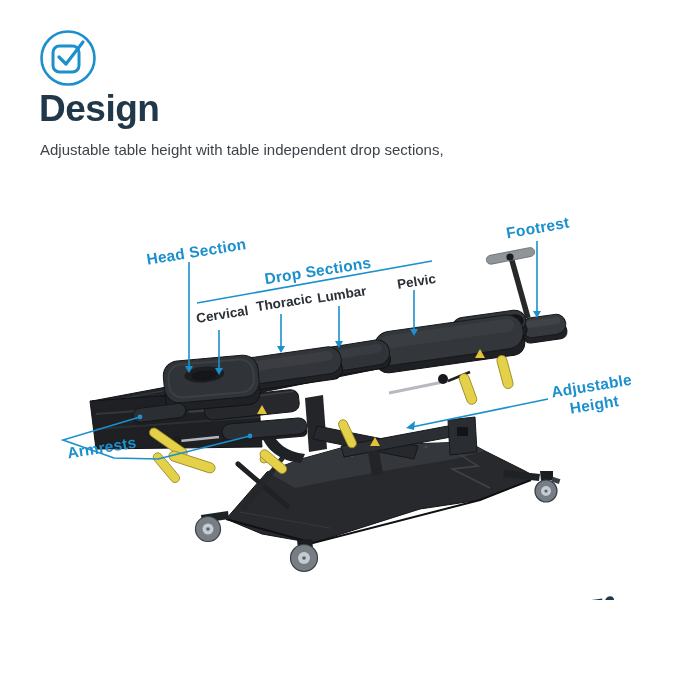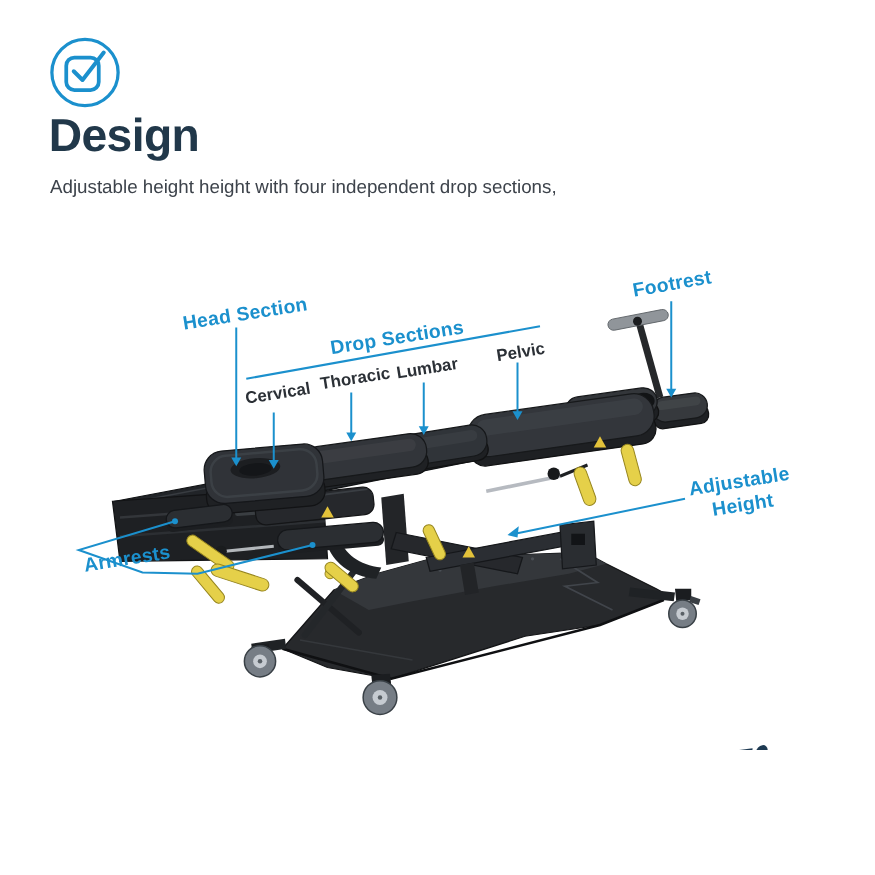--- a/index.html
+++ b/index.html
@@ -42,21 +42,21 @@
 <div class="stage">
 
   <svg class="hdr-icon" width="58" height="58" viewBox="0 0 58 58">
     <circle cx="29" cy="29" r="26.5" fill="none" stroke="var(--c-accent)" stroke-width="2.6"></circle>
     <rect x="14" y="17" width="26" height="26" rx="6.5" fill="none" stroke="var(--c-accent)" stroke-width="3"></rect>
     <path d="M20 28 L27 35 L44 13" fill="none" stroke="var(--c-accent)" stroke-width="3.2" stroke-linecap="round" stroke-linejoin="round"></path>
   </svg>
 
   <h1 class="page-title">Design</h1>
   <div class="page-desc">
-    <div>Adjustable height height with four independent drop sections,</div>
+    <div>Adjustable table height with table independent drop sections,</div>
   </div>
 
   <svg class="scene" width="700" height="700" viewBox="0 0 700 700">
 
     <g>
       <polygon points="226,519 267,472 301,459 348,446 468,442 485,451 525,471 534,476 531,480 480,500 420,509 313,543 262,534" fill="#27292c" stroke="#131416" stroke-width="1"></polygon>
       <polygon points="267,472 301,459 348,446 468,442 485,451 455,459 395,469 330,481 295,488" fill="#34373b"></polygon>
       <polyline points="448,447 478,466 452,469 490,488" fill="none" stroke="#41454b" stroke-width="1.4"></polyline>
       <line x1="240" y1="512" x2="330" y2="528" stroke="#35383c" stroke-width="1.2"></line>
       <path d="M226,519 L313,543 L480,500 L531,480" fill="none" stroke="#0f1012" stroke-width="2"></path>

